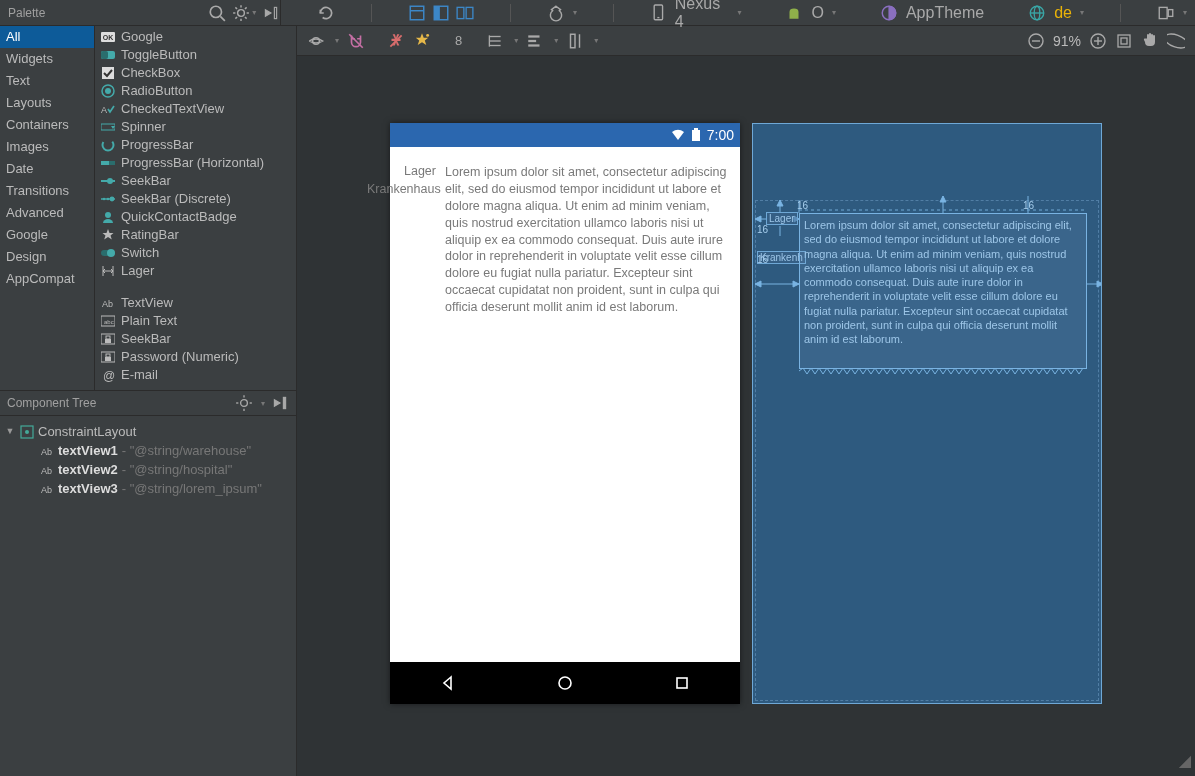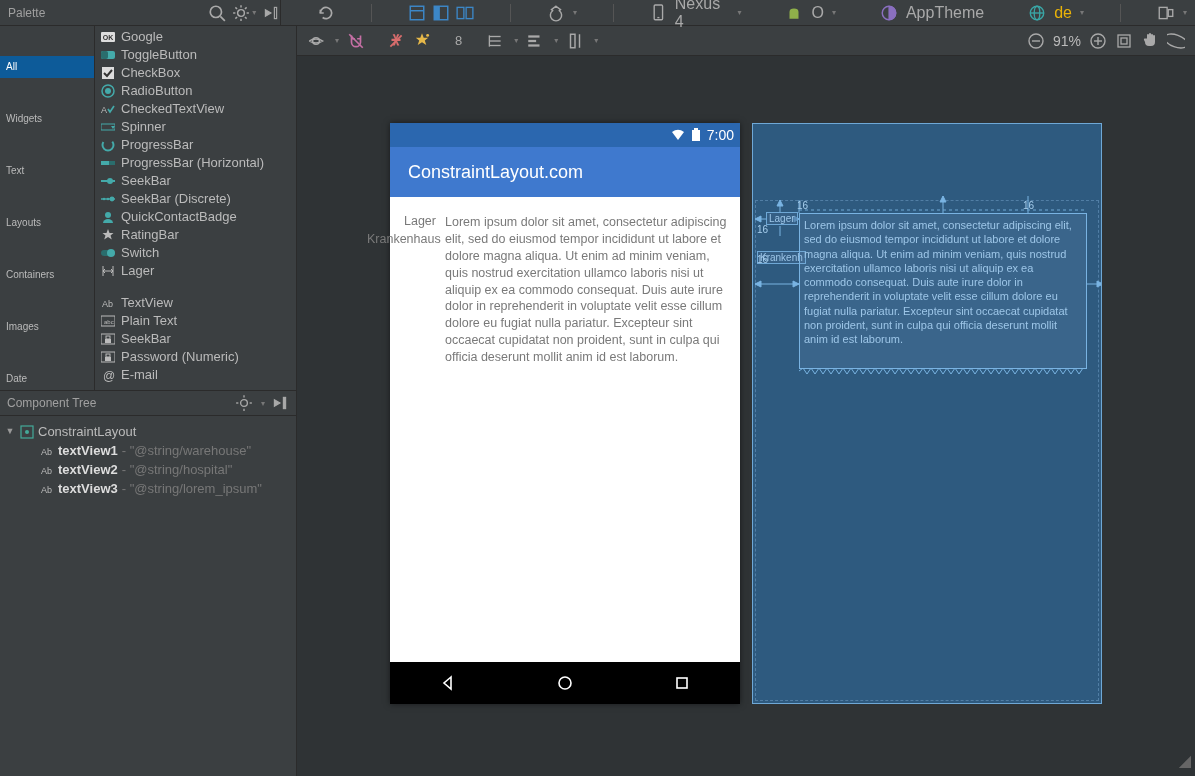--- a/index.html
+++ b/index.html
@@ -67,22 +67,22 @@
   border-right:1px solid #2b2b2b;
   display:flex; flex-direction:column;
   background:#3b3f41;
 }
 .palette-cats {
   width:95px; float:left; height:364px; overflow:hidden;
   border-right:1px solid #2b2b2b;
 }
 .palette-row-wrap { display:flex; height:364px; }
 .cat-item {
-  padding:2px 6px; font-size:10px; color:#bbb; line-height:18px;
-  white-space:nowrap; overflow:hidden;margin-top:30px;
+  padding:2px 6px; font-size:13px; color:#bbb; line-height:18px;
+  white-space:nowrap; overflow:hidden;
 }
 .cat-item.sel { background:#0d5b99; color:#fff; }
 .palette-items {
   flex:1; padding-top:2px;
 }
 .w-item {
   display:flex; align-items:center; gap:6px;
   padding:0 6px; font-size:13px; color:#bbb; line-height:18px;
 }
 .w-item .ic { width:14px; height:14px; display:flex; align-items:center; justify-content:center; }
@@ -649,23 +649,20 @@
     <div class="statusbar">
       <svg class="sb-ic" viewBox="0 0 14 14">
           <path d="M7 12 L13 4 A10 10 0 0 0 1 4 Z"></path>
         </svg>
       <svg class="sb-ic" viewBox="0 0 14 14">
           <rect x="3" y="2" width="8" height="11"></rect>
           <rect x="5" y="0" width="4" height="2"></rect>
         </svg>
       <span class="sb-time">7:00</span>
     </div>
-    <div class="appbar">
-      <span>ConstraintLayout.com</span>
-    </div>
     <div class="content">
       <span class="lbl1">Lager</span>
       <span class="lbl2">Krankenhaus</span>
       <div class="lorem">Lorem ipsum dolor sit amet, consectetur adipiscing elit, sed do eiusmod tempor incididunt ut labore et dolore magna aliqua. Ut enim ad minim veniam, quis nostrud exercitation ullamco laboris nisi ut aliquip ex ea commodo consequat. Duis aute irure dolor in reprehenderit in voluptate velit esse cillum dolore eu fugiat nulla pariatur. Excepteur sint occaecat cupidatat non proident, sunt in culpa qui officia deserunt mollit anim id est laborum.</div>
     </div>
     <div class="navbar">
       <svg class="nav-ic" viewBox="0 0 18 18">
           <path d="M12 3 L5 9 L12 15 Z" fill="none"></path>
         </svg>
       <svg class="nav-ic" viewBox="0 0 18 18">

